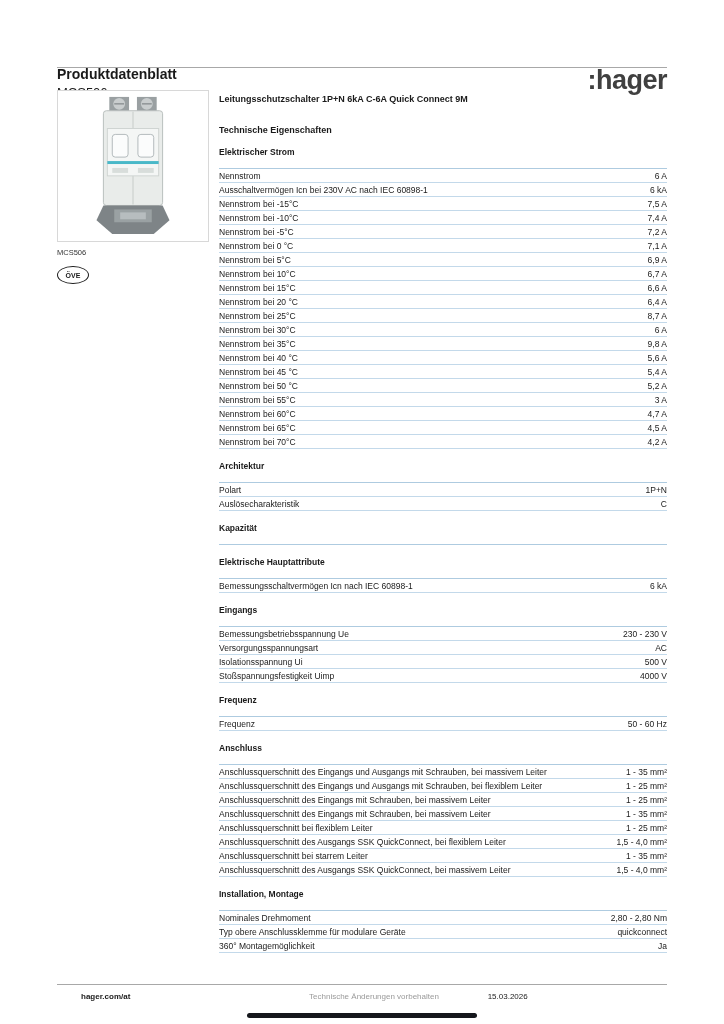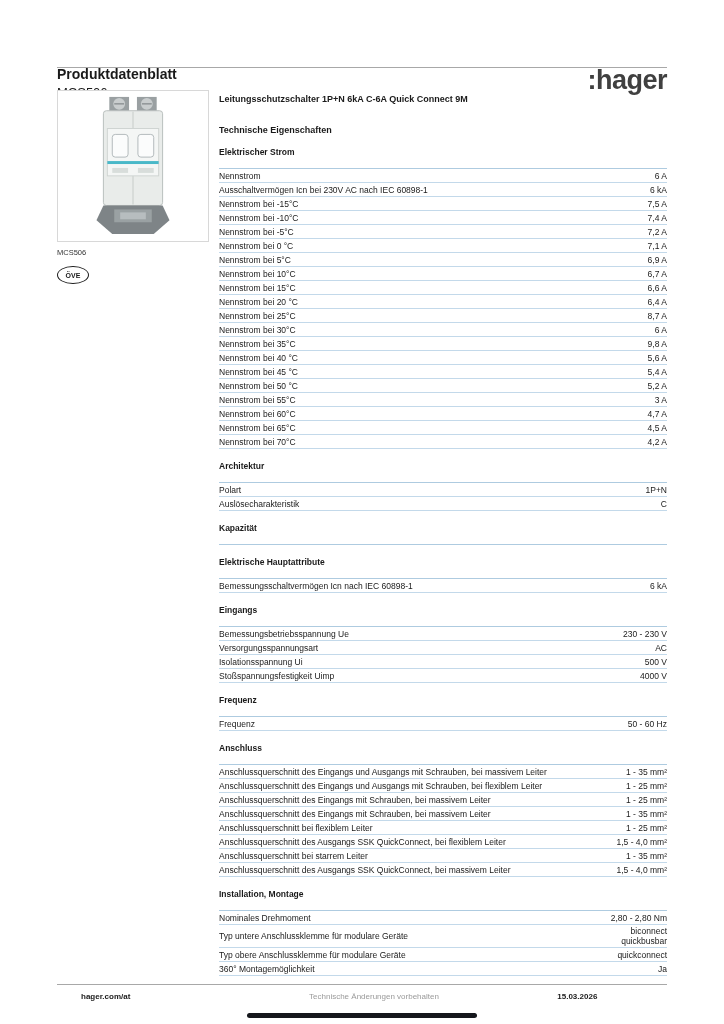--- a/index.html
+++ b/index.html
@@ -34,21 +34,21 @@
   .row { display:flex; justify-content:space-between; align-items:center;
     min-height:14px; padding:1px 0; border-bottom:1px solid #c3d9ea; font-size:8.5px; }
   .row .label { text-align:left; padding-right:10px; }
   .row .value { text-align:right; white-space:pre-line; }
   
   .footer-rule { position:absolute; left:57px; right:57px; top:984px; border-top:1px solid #a8a8a8; }
   .footer { position:absolute; left:57px; right:57px; top:992px; display:flex; font-size:8px; }
   .footer > div { flex:1;padding-left:24px; }
   .f-left { text-align:left; font-weight:bold; }
   .f-center { text-align:center; color:#9a9a9a; }
-  .f-right { text-align:center; font-weight:bold; }
+  .f-right { text-align:left; font-weight:normal; }
   .home-indicator { position:absolute; left:50%; transform:translateX(-50%); bottom:6px;
     width:230px; height:5px; border-radius:3px; background:#15171c; }
 </style>
 </head>
 <body>
 
 <div class="page">
 
   <div class="header">
     <div>
@@ -257,25 +257,20 @@
               <div class="value">1,5 - 4,0 mm²</div>
             </div>
           </div>
           <div class="group">
             <div class="group-title">Installation, Montage</div>
             <div class="row">
               <div class="label">Nominales Drehmoment</div>
               <div class="value">2,80 - 2,80 Nm</div>
             </div>
             <div class="row">
-              <div class="label">Typ untere Anschlussklemme für modulare Geräte</div>
-              <div class="value">biconnect
-quickbusbar</div>
-            </div>
-            <div class="row">
               <div class="label">Typ obere Anschlussklemme für modulare Geräte</div>
               <div class="value">quickconnect</div>
             </div>
             <div class="row">
               <div class="label">360° Montagemöglichkeit</div>
               <div class="value">Ja</div>
             </div>
           </div>
         </div>
     </div>

